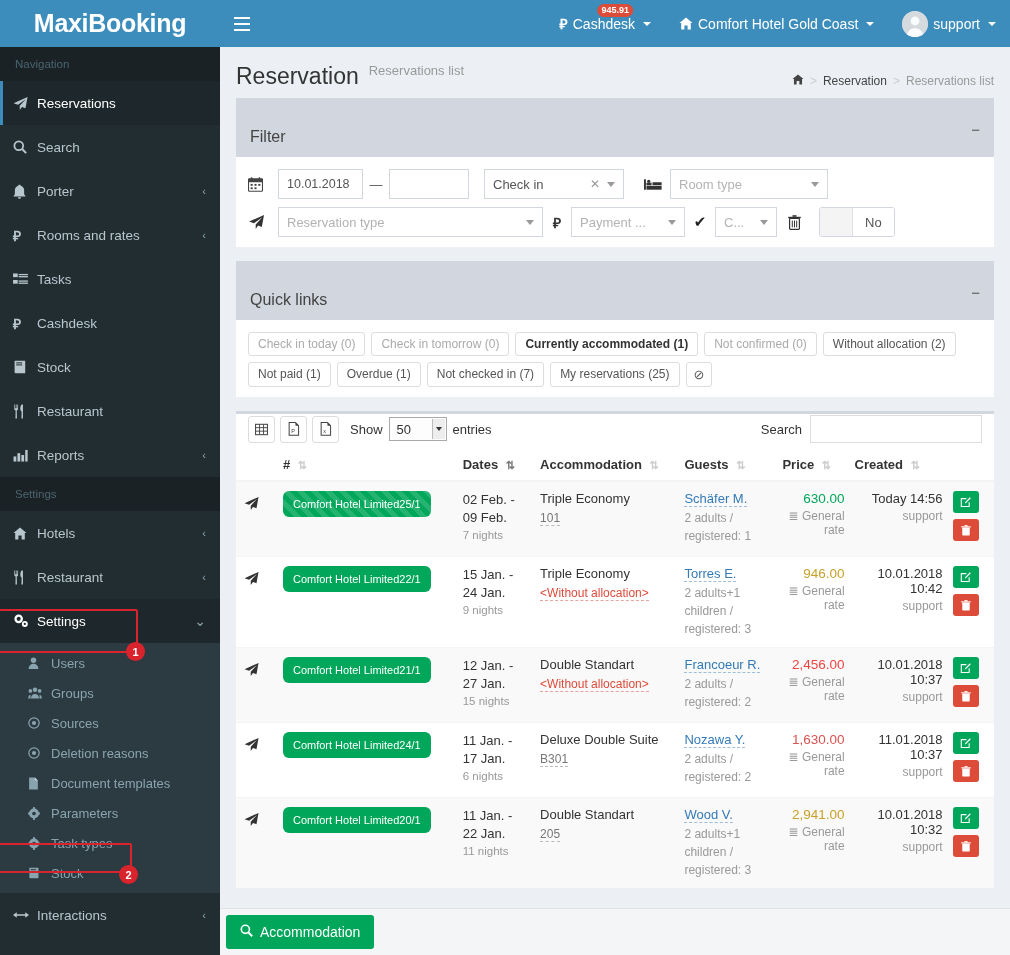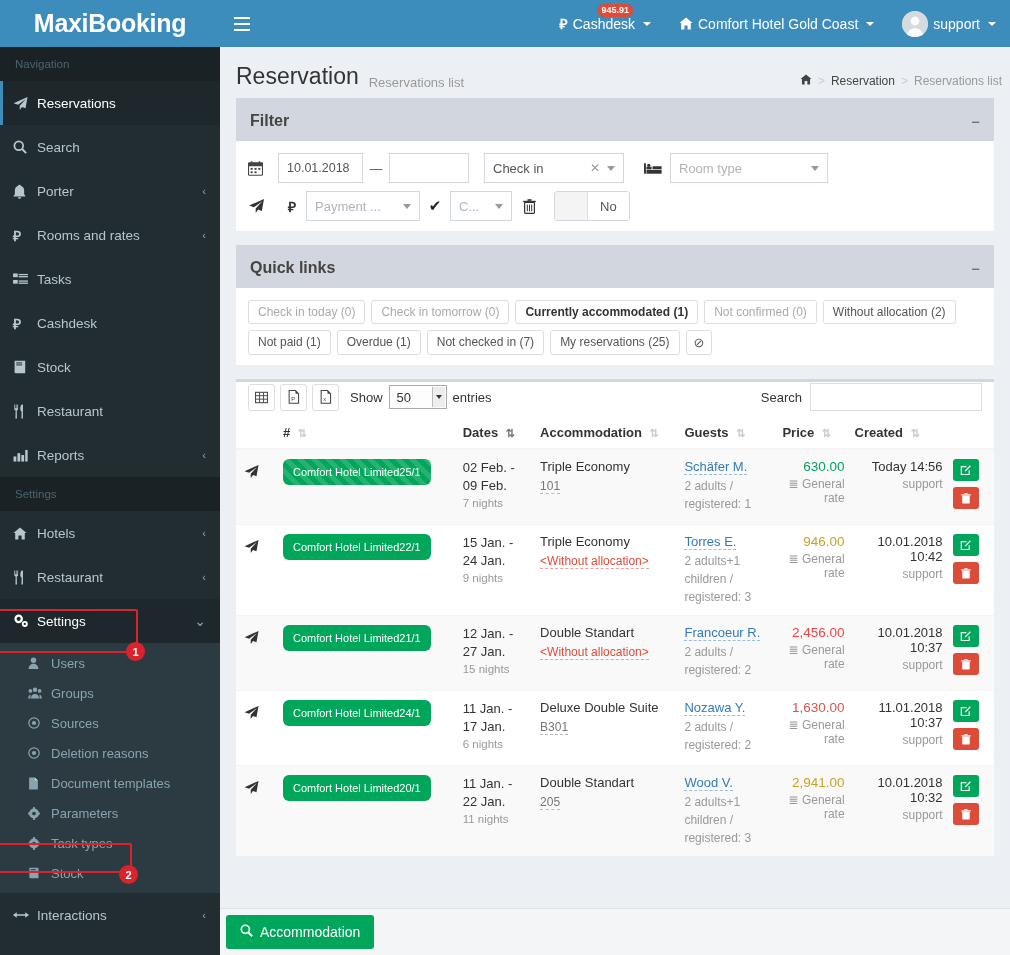--- a/index.html
+++ b/index.html
@@ -76,36 +76,36 @@
     width: 19px; height: 19px; font-size: 11px; font-weight: bold;
     display: flex; align-items: center; justify-content: center;
   }
 
   
   .content {
     position: absolute; left: 220px; top: 47px; right: 0; bottom: 47px;
     background: #ecf0f5; overflow: hidden;
   }
   .content-header {
-    padding: 16px 8px 8px 16px; display: flex; align-items: flex-end;
+    padding: 16px 16px 8px 16px; display: flex; align-items: flex-start;
   }
   .page-title { font-size: 23px; color: #333; font-weight: 400; }
   .page-sub { font-size: 13px; color: #999; margin-left: 10px; }
   .breadcrumb {
     margin-left: auto; font-size: 12px; color: #444; display: flex; align-items: center; gap: 6px;
     align-self: flex-end; padding-bottom: 2px;
   }
   .breadcrumb .sep { color: #ccc; }
   .breadcrumb .crumb-last { color: #999; }
 
   .box { background: #fff; border-top: 3px solid #d2d6de; margin: 0 16px 14px 16px; }
   .box-head {
     background: #d2d6de; padding: 11px 14px; display: flex; align-items: center;
   }
-  .box-title { font-size: 16px; color: #444; font-weight: 700; }
+  .box-title { font-size: 16px; color: #444; font-weight: 400; margin-top: 16px; }
   .box-tool { margin-left: auto; color: #555; font-size: 15px; cursor: pointer; line-height: 1; }
   .box-body { padding: 12px 12px 10px 12px; }
 
   
   .frow { display: flex; align-items: center; gap: 0; margin-bottom: 8px; }
   .frow:last-child { margin-bottom: 0; }
   .f-ico { width: 30px; text-align: left; color: #444; font-size: 14px; flex: none; display:flex; align-items:center; }
   .inp {
     height: 30px; border: 1px solid #d2d6de; background: #fff; font-size: 12.5px;
     color: #555; padding: 0 8px; display: flex; align-items: center;
@@ -550,20 +550,24 @@
           <span class="dn"></span>
         </div>
       </div>
 
       <div class="frow">
         <span class="f-ico">
           <svg width="17" height="16" viewBox="0 0 16 16">
               <path d="M15.5 1 L0.6 7.6 L5.4 9.3 L13.8 3.2 L7.2 10.4 L7.2 15 L9.6 11.6 L13.3 13 Z" fill="#333"></path>
             </svg>
         </span>
+        <div class="sel ph" style="width:265px;">
+          <span>Reservation type</span>
+          <span class="dn"></span>
+        </div>
         <span class="f-ico" style="width:28px;justify-content:center;font-weight:bold;font-size:14px;color:#333;">₽</span>
         <div class="sel ph" style="width:114px;">
           <span>Payment ...</span>
           <span class="dn"></span>
         </div>
         <span class="f-ico" style="width:30px;justify-content:center;font-size:15px;color:#222;">✔</span>
         <div class="sel ph" style="width:62px;">
           <span>C...</span>
           <span class="dn"></span>
         </div>

